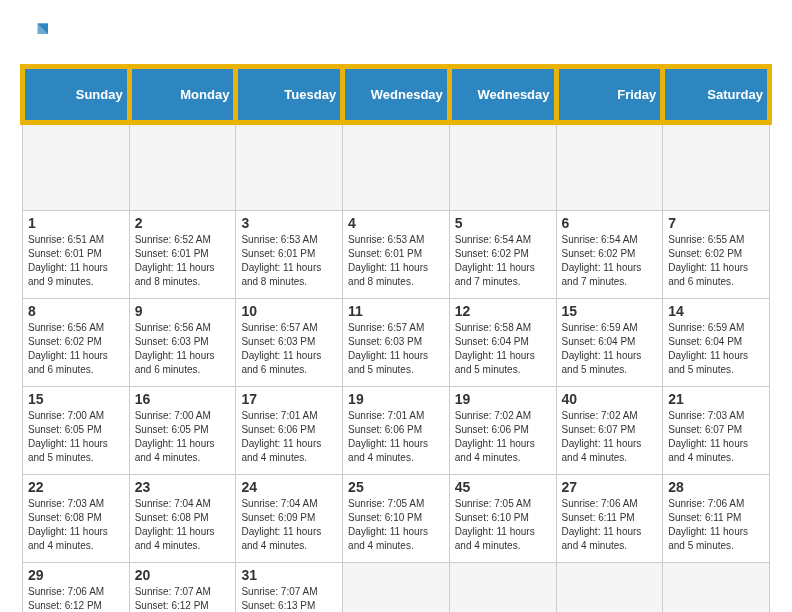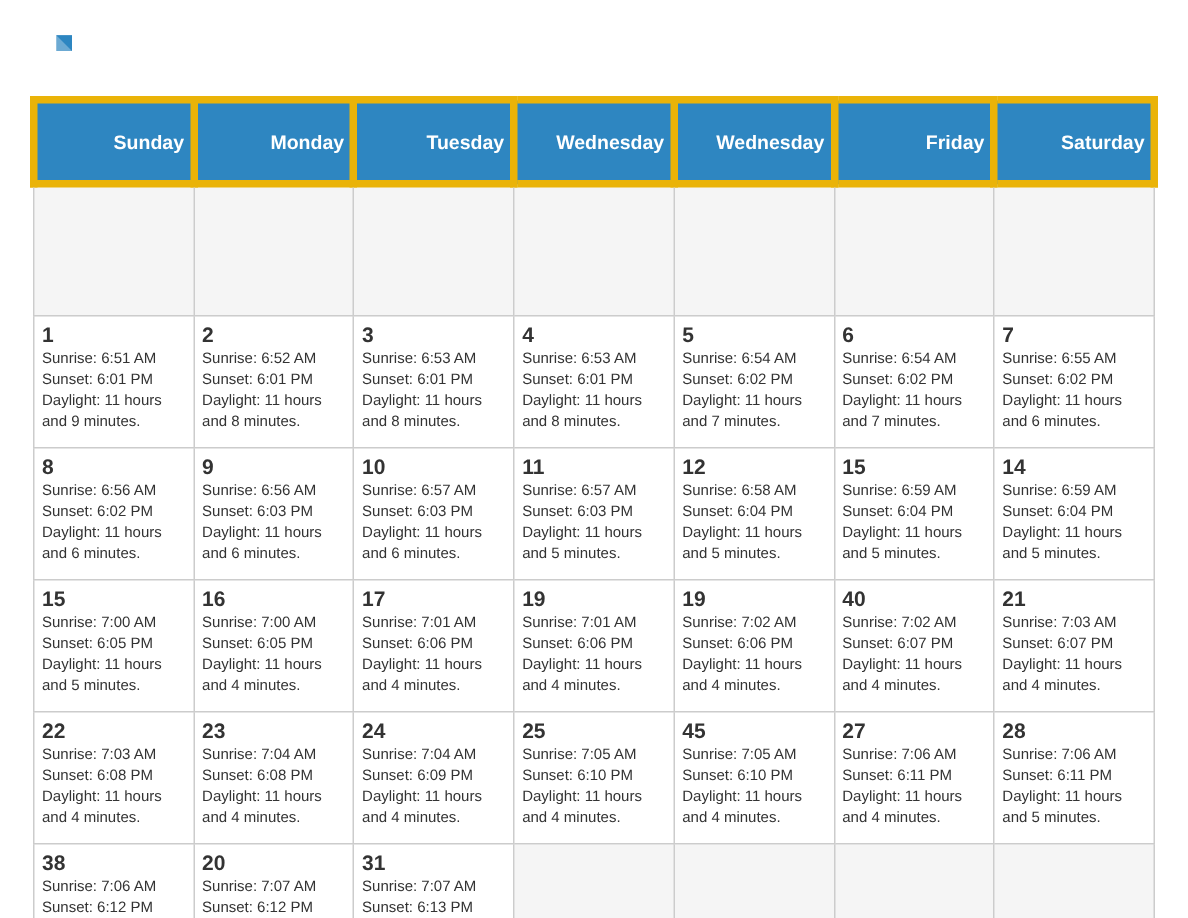--- a/index.html
+++ b/index.html
@@ -242,21 +242,21 @@
           <span class="day-num">27</span>
           <div class="day-info">Sunrise: 7:06 AM<br>Sunset: 6:11 PM<br>Daylight: 11 hours and 4 minutes.</div>
         </td>
         <td>
           <span class="day-num">28</span>
           <div class="day-info">Sunrise: 7:06 AM<br>Sunset: 6:11 PM<br>Daylight: 11 hours and 5 minutes.</div>
         </td>
       </tr>
       <tr>
         <td>
-          <span class="day-num">38</span>
+          <span class="day-num">29</span>
           <div class="day-info">Sunrise: 7:06 AM<br>Sunset: 6:12 PM<br>Daylight: 11 hours and 5 minutes.</div>
         </td>
         <td>
           <span class="day-num">20</span>
           <div class="day-info">Sunrise: 7:07 AM<br>Sunset: 6:12 PM<br>Daylight: 11 hours and 5 minutes.</div>
         </td>
         <td>
           <span class="day-num">31</span>
           <div class="day-info">Sunrise: 7:07 AM<br>Sunset: 6:13 PM<br>Daylight: 11 hours and 5 minutes.</div>
         </td>

